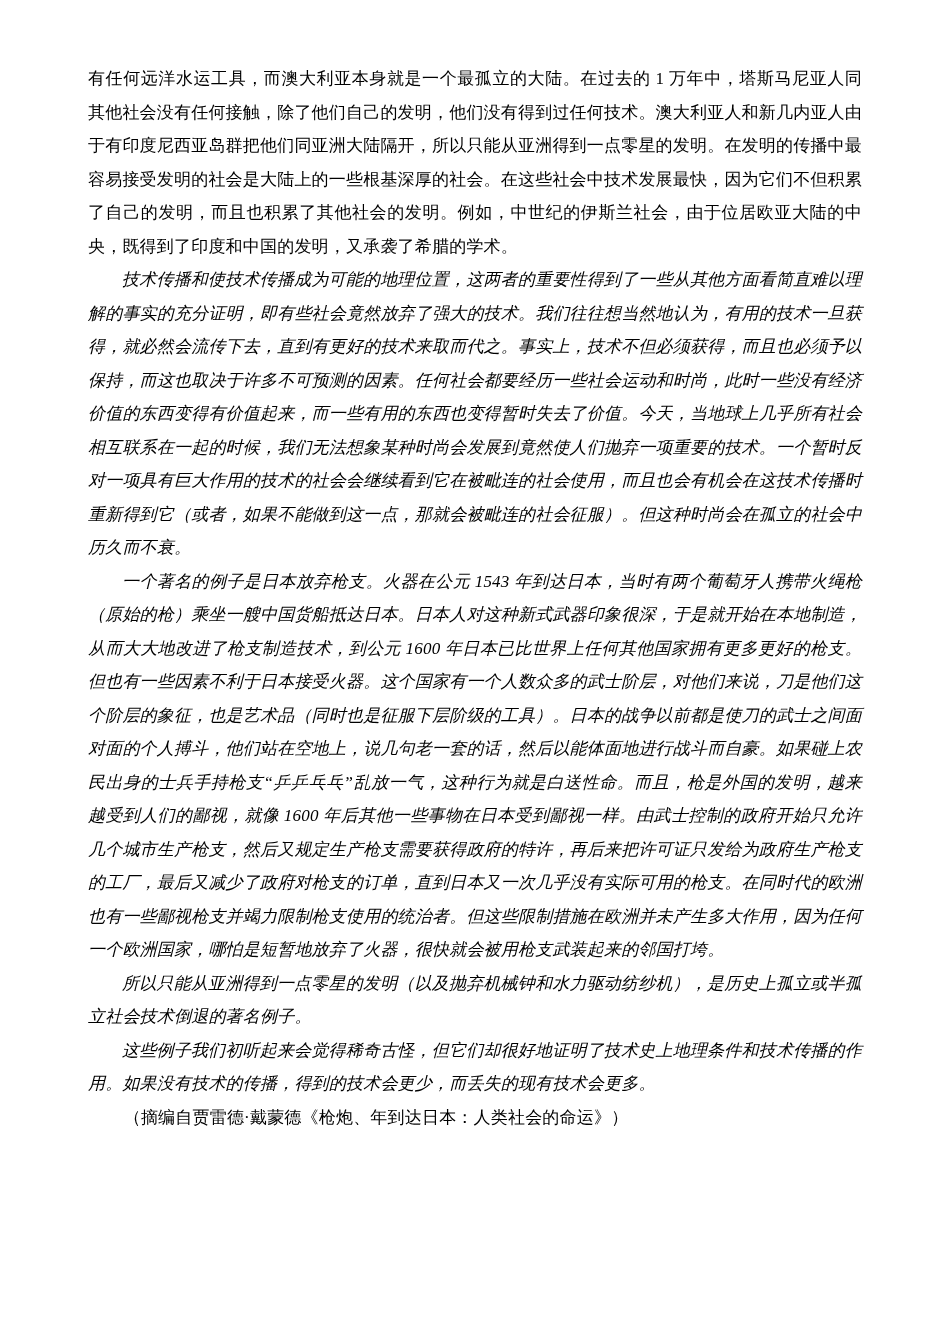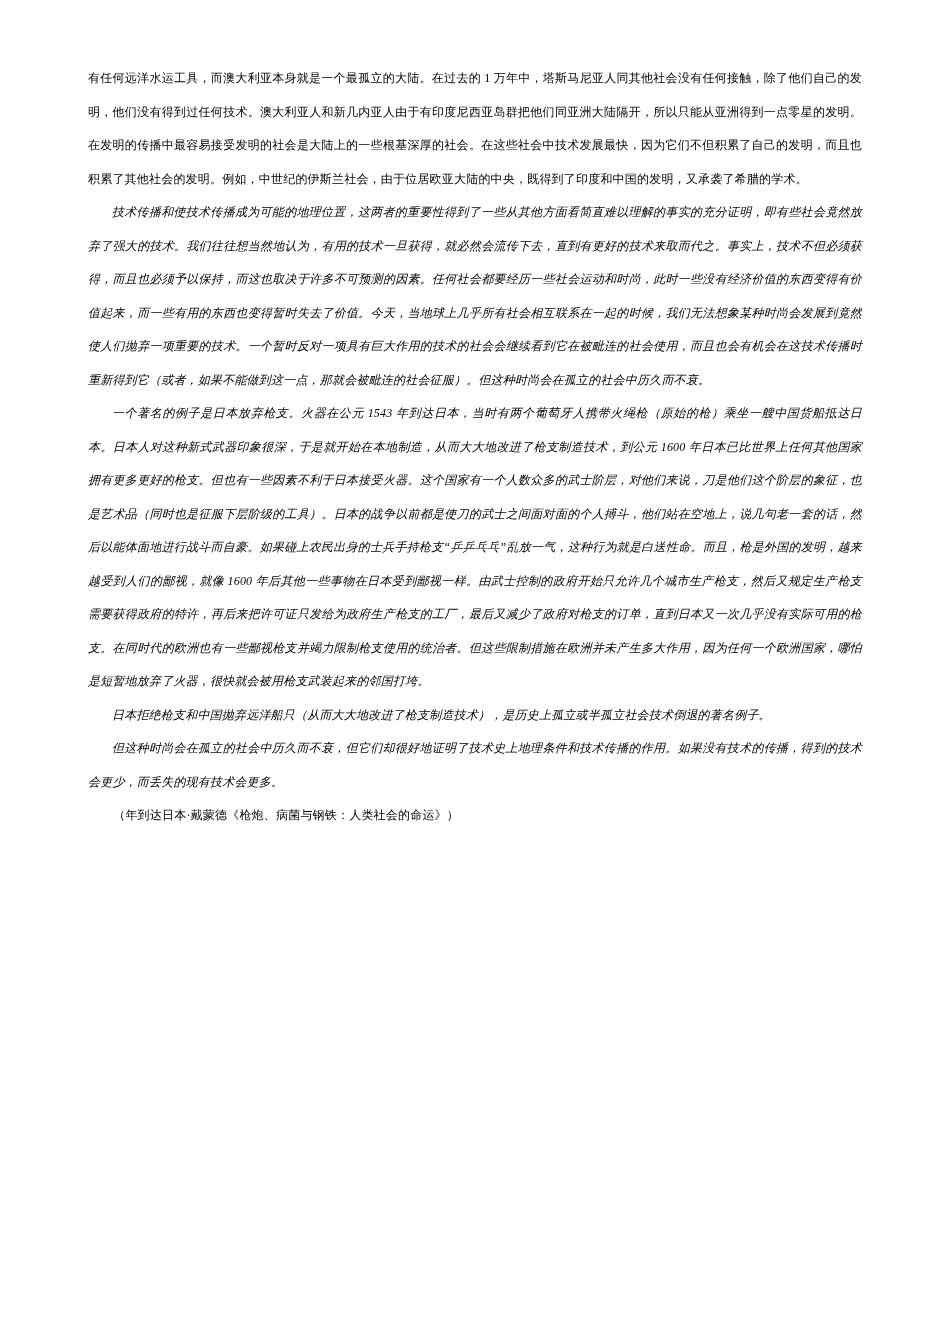--- a/index.html
+++ b/index.html
@@ -16,21 +16,21 @@
   }
   .page {
     position: relative;
     width: 950px;
     height: 1344px;
     box-sizing: border-box;
     padding: 62px 88px 40px 88px;
     background: #ffffff;
   }
   .doc-body {
-    font-size: 12px;
+    font-size: 17px;
     line-height: 33.5px;
     text-align: justify;
     text-justify: inter-ideograph;
     letter-spacing: 0.2px;
   }
   p.para {
     margin: 0;
     text-indent: 0;
     text-align: justify;
     text-justify: inter-ideograph;
@@ -47,18 +47,18 @@
 </style>
 </head>
 <body>
 
 <div class="page">
   <div class="doc-body">
 
     <p class="para">有任何远洋水运工具，而澳大利亚本身就是一个最孤立的大陆。在过去的 1 万年中，塔斯马尼亚人同其他社会没有任何接触，除了他们自己的发明，他们没有得到过任何技术。澳大利亚人和新几内亚人由于有印度尼西亚岛群把他们同亚洲大陆隔开，所以只能从亚洲得到一点零星的发明。在发明的传播中最容易接受发明的社会是大陆上的一些根基深厚的社会。在这些社会中技术发展最快，因为它们不但积累了自己的发明，而且也积累了其他社会的发明。例如，中世纪的伊斯兰社会，由于位居欧亚大陆的中央，既得到了印度和中国的发明，又承袭了希腊的学术。</p>
     <p class="para indent">技术传播和使技术传播成为可能的地理位置，这两者的重要性得到了一些从其他方面看简直难以理解的事实的充分证明，即有些社会竟然放弃了强大的技术。我们往往想当然地认为，有用的技术一旦获得，就必然会流传下去，直到有更好的技术来取而代之。事实上，技术不但必须获得，而且也必须予以保持，而这也取决于许多不可预测的因素。任何社会都要经历一些社会运动和时尚，此时一些没有经济价值的东西变得有价值起来，而一些有用的东西也变得暂时失去了价值。今天，当地球上几乎所有社会相互联系在一起的时候，我们无法想象某种时尚会发展到竟然使人们抛弃一项重要的技术。一个暂时反对一项具有巨大作用的技术的社会会继续看到它在被毗连的社会使用，而且也会有机会在这技术传播时重新得到它（或者，如果不能做到这一点，那就会被毗连的社会征服）。但这种时尚会在孤立的社会中历久而不衰。</p>
     <p class="para indent">一个著名的例子是日本放弃枪支。火器在公元 1543 年到达日本，当时有两个葡萄牙人携带火绳枪（原始的枪）乘坐一艘中国货船抵达日本。日本人对这种新式武器印象很深，于是就开始在本地制造，从而大大地改进了枪支制造技术，到公元 1600 年日本已比世界上任何其他国家拥有更多更好的枪支。但也有一些因素不利于日本接受火器。这个国家有一个人数众多的武士阶层，对他们来说，刀是他们这个阶层的象征，也是艺术品（同时也是征服下层阶级的工具）。日本的战争以前都是使刀的武士之间面对面的个人搏斗，他们站在空地上，说几句老一套的话，然后以能体面地进行战斗而自豪。如果碰上农民出身的士兵手持枪支“乒乒乓乓”乱放一气，这种行为就是白送性命。而且，枪是外国的发明，越来越受到人们的鄙视，就像 1600 年后其他一些事物在日本受到鄙视一样。由武士控制的政府开始只允许几个城市生产枪支，然后又规定生产枪支需要获得政府的特许，再后来把许可证只发给为政府生产枪支的工厂，最后又减少了政府对枪支的订单，直到日本又一次几乎没有实际可用的枪支。在同时代的欧洲也有一些鄙视枪支并竭力限制枪支使用的统治者。但这些限制措施在欧洲并未产生多大作用，因为任何一个欧洲国家，哪怕是短暂地放弃了火器，很快就会被用枪支武装起来的邻国打垮。</p>
-    <p class="para indent">日本拒绝枪支和中国抛弃远洋船只（从而大大地改进了枪支制造技术），是历史上孤立或半孤立社会技术倒退的著名例子。</p>
-    <p class="para indent">但这种时尚会在孤立的社会中历久而不衰，但它们却很好地证明了技术史上地理条件和技术传播的作用。如果没有技术的传播，得到的技术会更少，而丢失的现有技术会更多。</p>
-    <p class="source">（年到达日本·戴蒙德《枪炮、病菌与钢铁：人类社会的命运》）</p>
+    <p class="para indent">所以只能从亚洲得到一点零星的发明（以及抛弃机械钟和水力驱动纺纱机），是历史上孤立或半孤立社会技术倒退的著名例子。</p>
+    <p class="para indent">这些例子我们初听起来会觉得稀奇古怪，但它们却很好地证明了技术史上地理条件和技术传播的作用。如果没有技术的传播，得到的技术会更少，而丢失的现有技术会更多。</p>
+    <p class="source">（摘编自贾雷德·戴蒙德《枪炮、年到达日本：人类社会的命运》）</p>
 
   </div>
 </div>
 
 </body></html>

